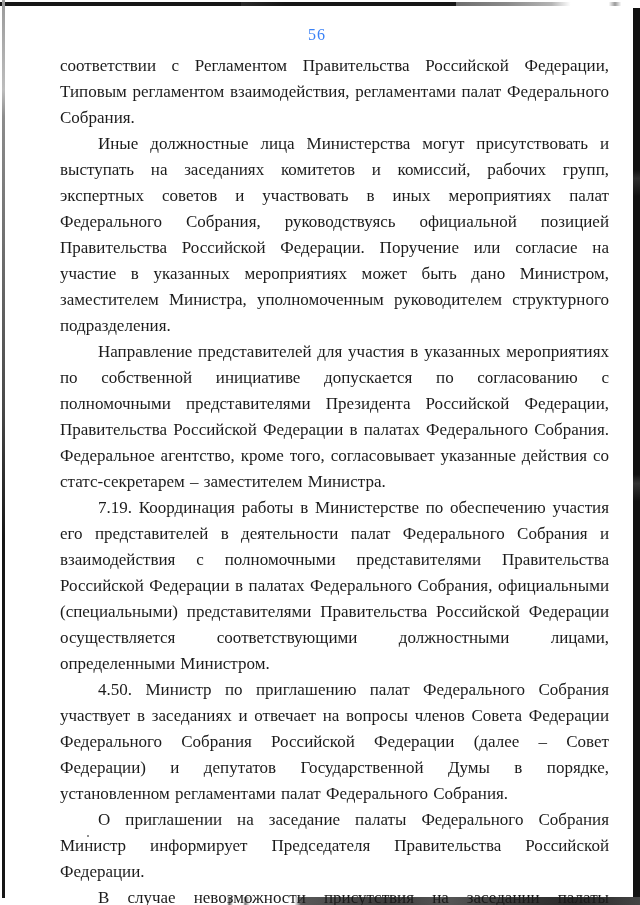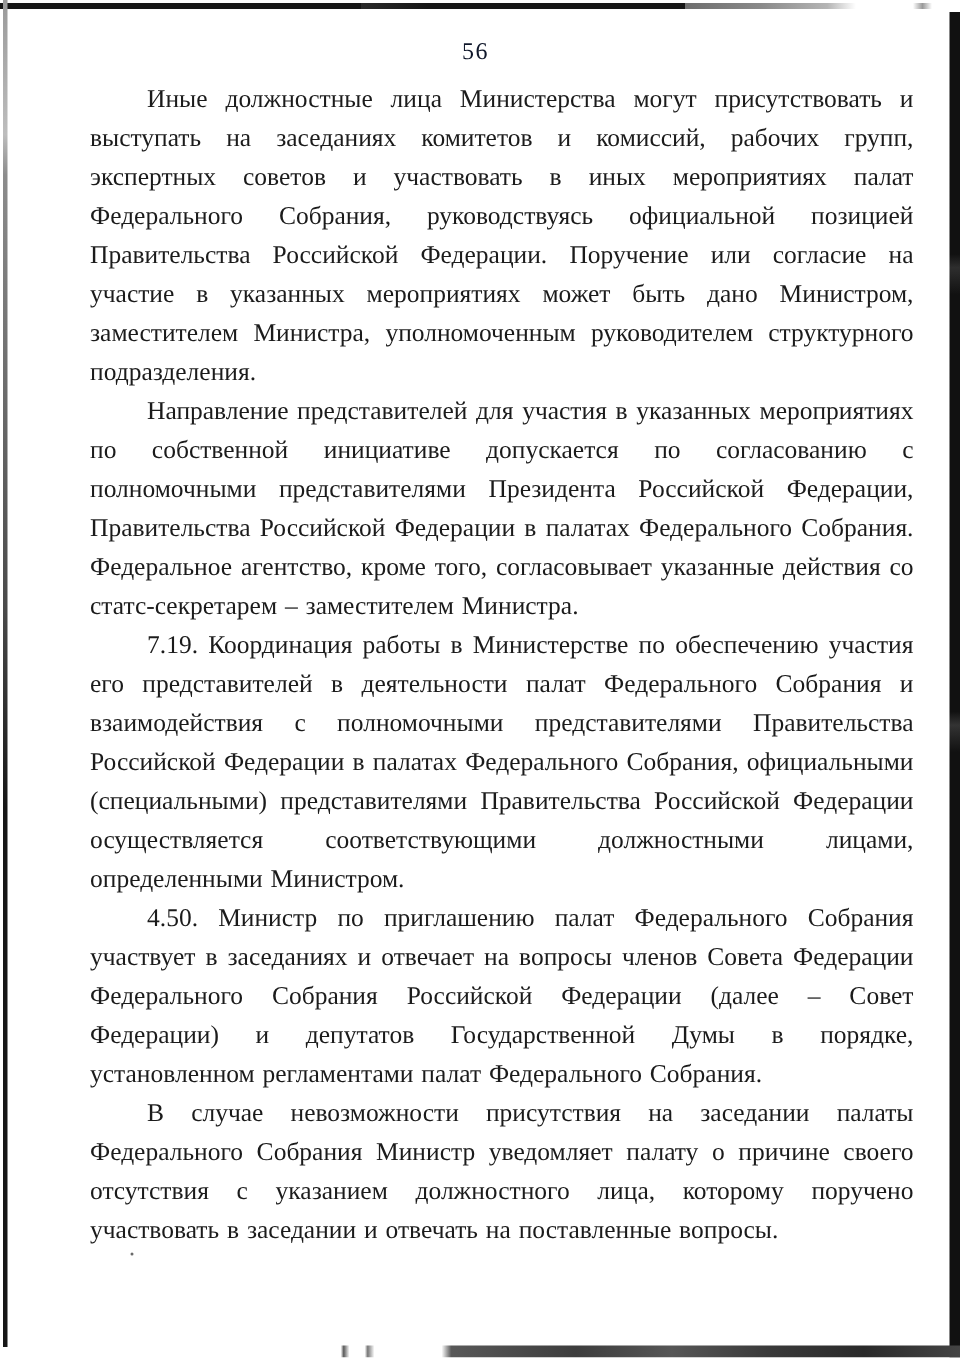--- a/index.html
+++ b/index.html
@@ -46,21 +46,21 @@
   .speck {
     position: absolute; left: 87px; top: 835px; width: 2px; height: 2px;
     background: #6a6a6a; border-radius: 50%;
   }
   
   .page-number {
     position: absolute; top: 26px; left: 0; width: 634px;
     text-align: center;
     font-size: 16px;
     letter-spacing: 1px;
-    color: #0f172a;
+    color: #3b82f6;
   }
   .text-block {
     position: absolute; top: 53px; left: 60px; width: 549px;
     font-size: 17px;
     line-height: 26px;
     text-align: justify;
     text-align-last: left;
     color: #1b1b1b;
   }
   .text-block p {
@@ -76,20 +76,22 @@
 
   <div class="edge-top"></div>
   <div class="edge-left"></div>
   <div class="edge-right"></div>
   <div class="edge-bottom"></div>
   <div class="speck"></div>
 
   <div class="page-number">56</div>
 
   <div class="text-block">
+    <p class="no-indent">соответствии с Регламентом Правительства Российской Федерации, Типовым регламентом взаимодействия, регламентами палат Федерального Собрания.</p>
     <p>Иные должностные лица Министерства могут присутствовать и выступать на заседаниях комитетов и комиссий, рабочих групп, экспертных советов и участвовать в иных мероприятиях палат Федерального Собрания, руководствуясь официальной позицией Правительства Российской Федерации. Поручение или согласие на участие в указанных мероприятиях может быть дано Министром, заместителем Министра, уполномоченным руководителем структурного подразделения.</p>
     <p>Направление представителей для участия в указанных мероприятиях по собственной инициативе допускается по согласованию с полномочными представителями Президента Российской Федерации, Правительства Российской Федерации в палатах Федерального Собрания. Федеральное агентство, кроме того, согласовывает указанные действия со статс-секретарем – заместителем Министра.</p>
     <p>7.19. Координация работы в Министерстве по обеспечению участия его представителей в деятельности палат Федерального Собрания и взаимодействия с полномочными представителями Правительства Российской Федерации в палатах Федерального Собрания, официальными (специальными) представителями Правительства Российской Федерации осуществляется соответствующими должностными лицами, определенными Министром.</p>
     <p>4.50. Министр по приглашению палат Федерального Собрания участвует в заседаниях и отвечает на вопросы членов Совета Федерации Федерального Собрания Российской Федерации (далее – Совет Федерации) и депутатов Государственной Думы в порядке, установленном регламентами палат Федерального Собрания.</p>
+    <p>О приглашении на заседание палаты Федерального Собрания Министр информирует Председателя Правительства Российской Федерации.</p>
     <p>В случае невозможности присутствия на заседании палаты Федерального Собрания Министр уведомляет палату о причине своего отсутствия с указанием должностного лица, которому поручено участвовать в заседании и отвечать на поставленные вопросы.</p>
   </div>
 
 </div>
 
 </body></html>

